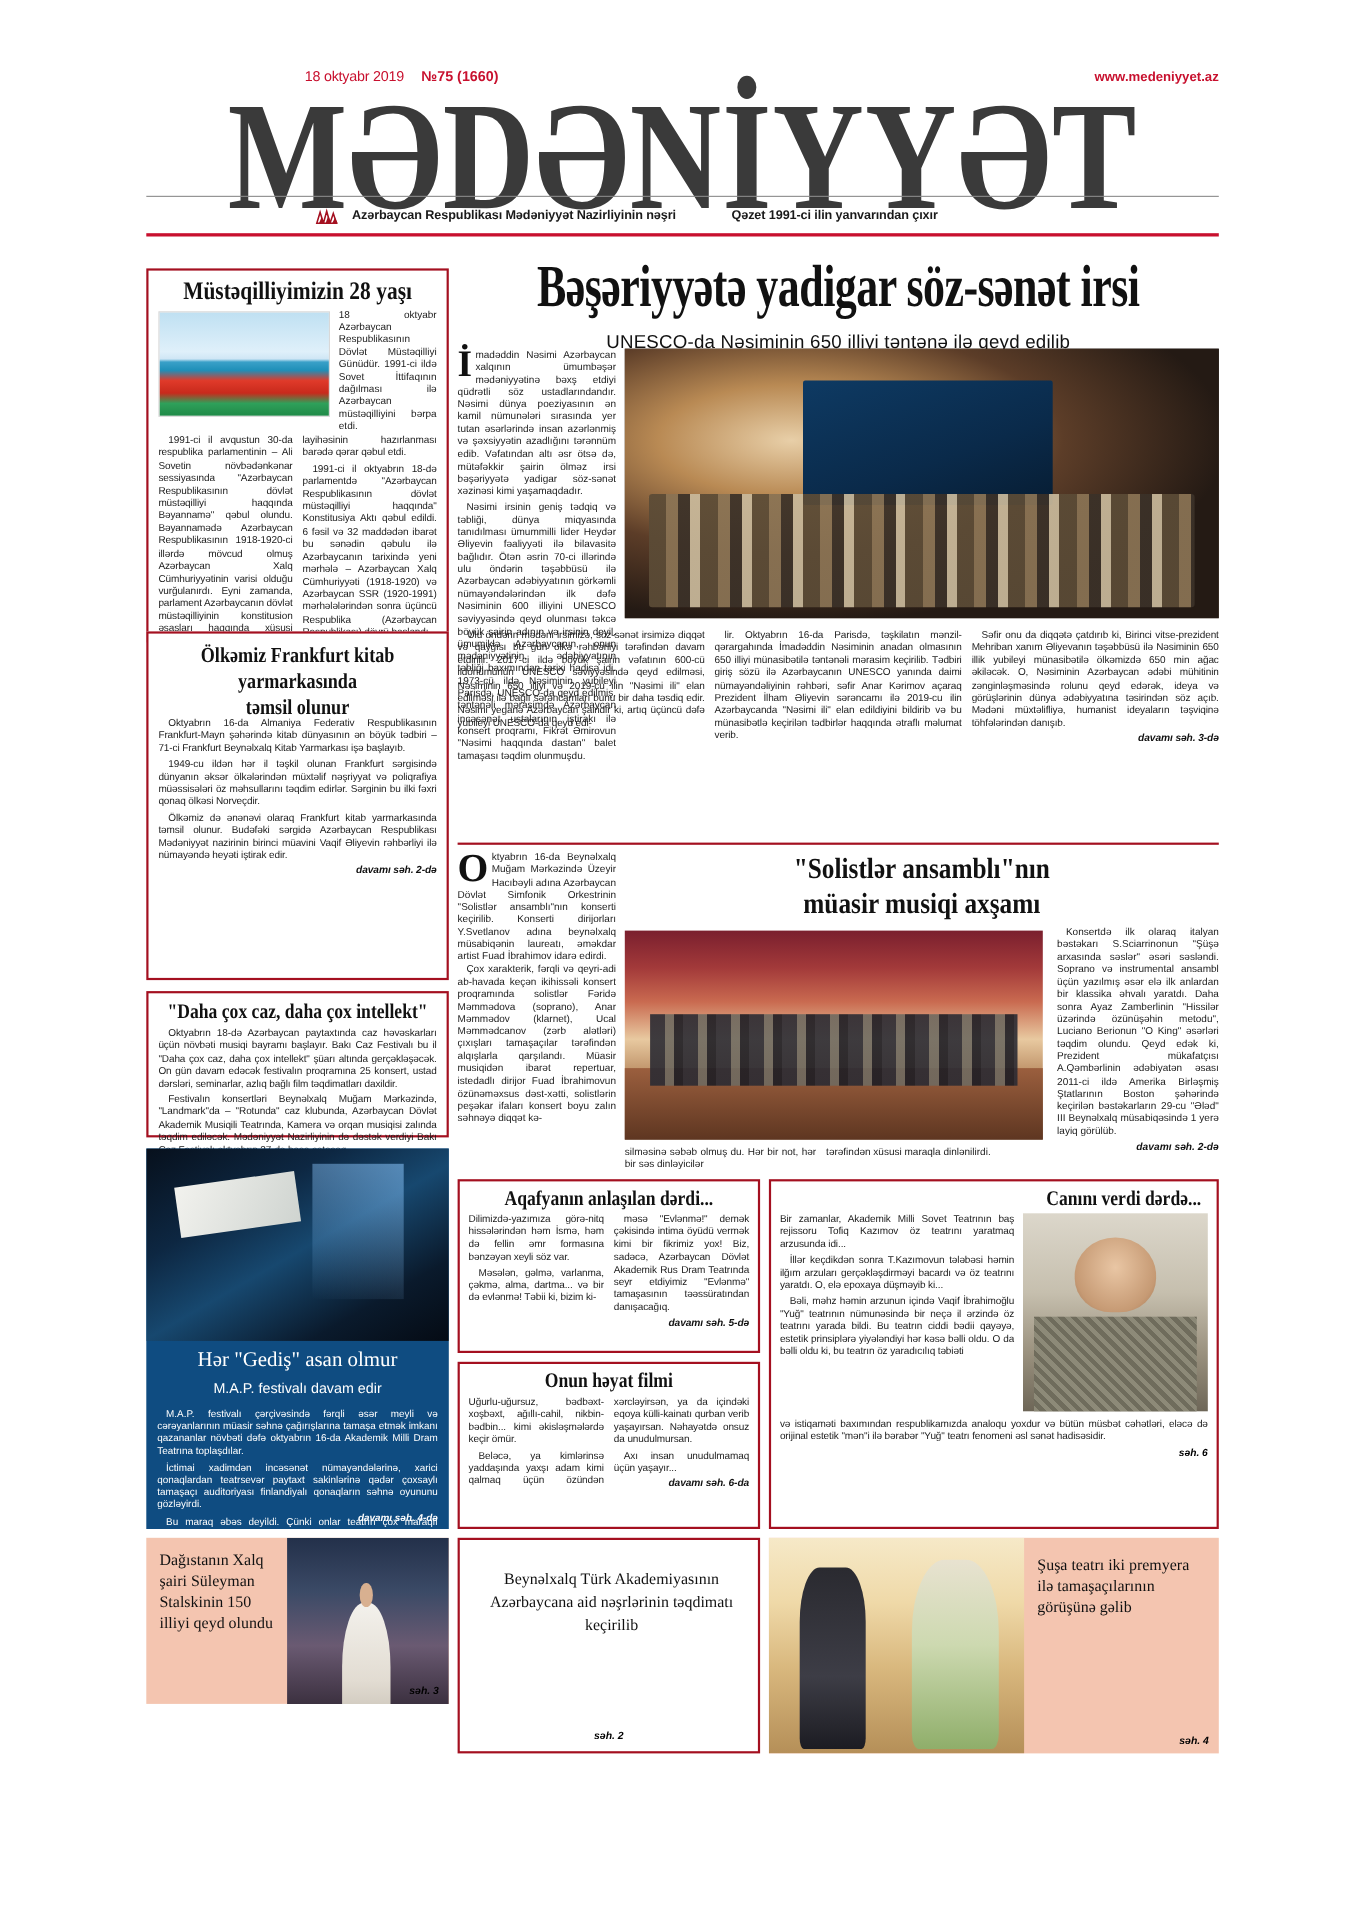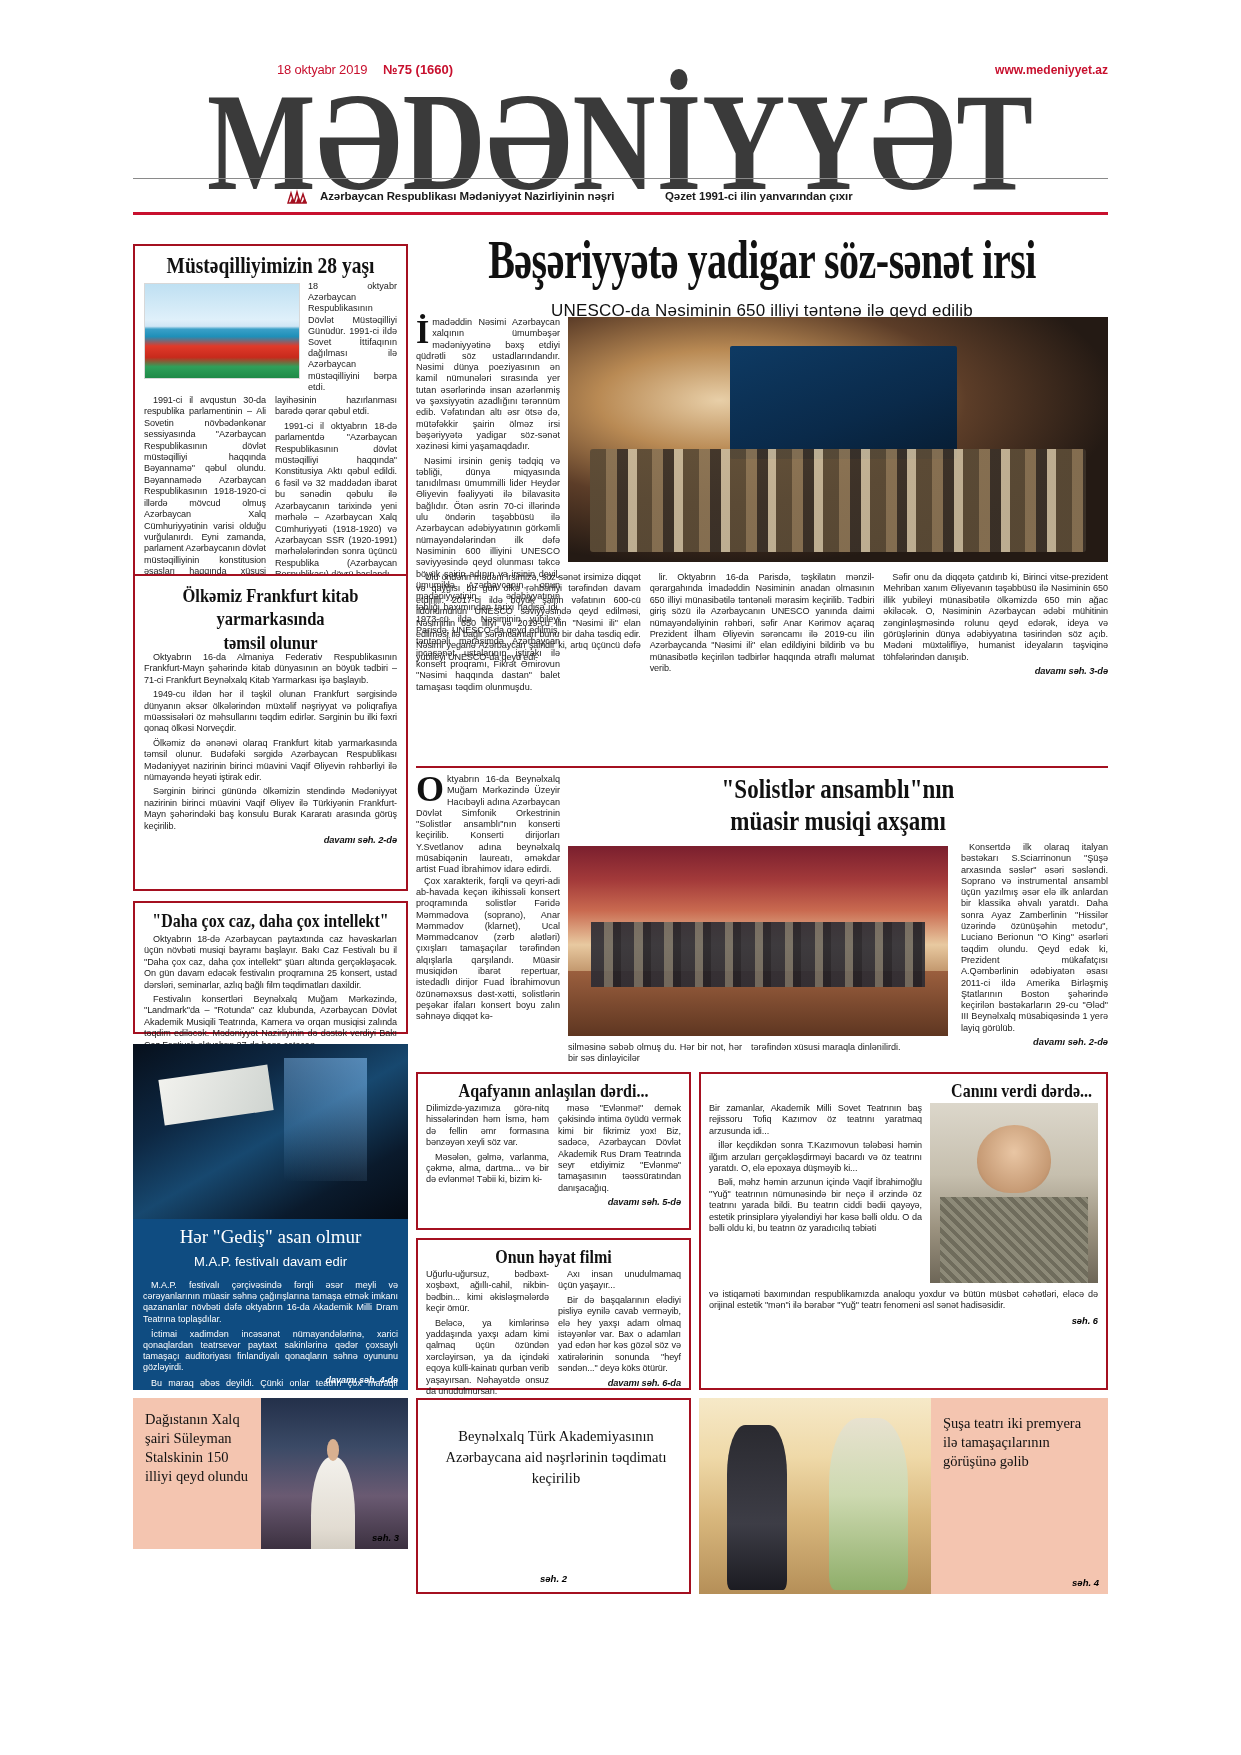--- a/index.html
+++ b/index.html
@@ -258,21 +258,20 @@
 
   <div class="L2 box-red">
     <h2 class="hl-serif">
       <span>Ölkəmiz Frankfurt kitab yarmarkasında</span><br>
       <span>təmsil olunur</span>
     </h2>
     <div class="body-txt">
       <p>Oktyabrın 16-da Almaniya Federativ Respublikasının Frankfurt-Mayn şəhərində kitab dünyasının ən böyük tədbiri – 71-ci Frankfurt Beynəlxalq Kitab Yarmarkası işə başlayıb.</p>
       <p>1949-cu ildən hər il təşkil olunan Frankfurt sərgisində dünyanın əksər ölkələrindən müxtəlif nəşriyyat və poliqrafiya müəssisələri öz məhsullarını təqdim edirlər. Sərginin bu ilki fəxri qonaq ölkəsi Norveçdir.</p>
       <p>Ölkəmiz də ənənəvi olaraq Frankfurt kitab yarmarkasında təmsil olunur. Budəfəki sərgidə Azərbaycan Respublikası Mədəniyyət nazirinin birinci müavini Vaqif Əliyevin rəhbərliyi ilə nümayəndə heyəti iştirak edir.</p>
-      <p>Sərginin birinci günündə ölkəmizin stendində Mədəniyyət nazirinin birinci müavini Vaqif Əliyev ilə Türkiyənin Frankfurt-Mayn şəhərindəki baş konsulu Burak Kararatı arasında görüş keçirilib.</p>
       <div class="cont-ref">davamı səh. 2-də</div>
     </div>
   </div>
 
   <div class="L3 box-red">
     <h2 class="hl-serif">"Daha çox caz, daha çox intellekt"</h2>
     <div class="body-txt">
       <p>Oktyabrın 18-də Azərbaycan paytaxtında caz həvəskarları üçün növbəti musiqi bayramı başlayır. Bakı Caz Festivalı bu il "Daha çox caz, daha çox intellekt" şüarı altında gerçəkləşəcək. On gün davam edəcək festivalın proqramına 25 konsert, ustad dərsləri, seminarlar, azlıq bağlı film təqdimatları daxildir.</p>
       <p>Festivalın konsertləri Beynəlxalq Muğam Mərkəzində, "Landmark"da – "Rotunda" caz klubunda, Azərbaycan Dövlət Akademik Musiqili Teatrında, Kamera və orqan musiqisi zalında təqdim ediləcək. Mədəniyyət Nazirliyinin də dəstək verdiyi Bakı Caz Festivalı oktyabrın 27-də başa çatacaq.</p>
     </div>
@@ -353,21 +352,20 @@
       <div class="cont-ref">davamı səh. 5-də</div>
     </div>
   </div>
 
   <div class="B2 box-red">
     <h2 class="hl-serif">Onun həyat filmi</h2>
     <div class="body-txt col2">
       <p style="text-indent:0">Uğurlu-uğursuz, bədbəxt-xoşbəxt, ağıllı-cahil, nikbin-bədbin... kimi əkisləşmələrdə keçir ömür.</p>
       <p>Beləcə, ya kimlərinsə yaddaşında yaxşı adam kimi qalmaq üçün özündən xərcləyirsən, ya da içindəki eqoya külli-kainatı qurban verib yaşayırsan. Nəhayətdə onsuz da unudulmursan.</p>
       <p>Axı insan unudulmamaq üçün yaşayır...</p>
-      <p>Bir də başqalarının elədiyi pisliyə eynilə cavab verməyib, elə hey yaxşı adam olmaq istəyənlər var. Bax o adamları yad edən hər kəs gözəl söz və xatirələrinin sonunda "heyf səndən..." deyə köks ötürür.</p>
       <div class="cont-ref">davamı səh. 6-da</div>
     </div>
   </div>
 
   <div class="B3 box-red">
     <h2 class="hl-serif">Canını verdi dərdə...</h2>
     <div class="portrait ph-man">
       <div class="face"></div>
         <div class="suit"></div>
     </div>

